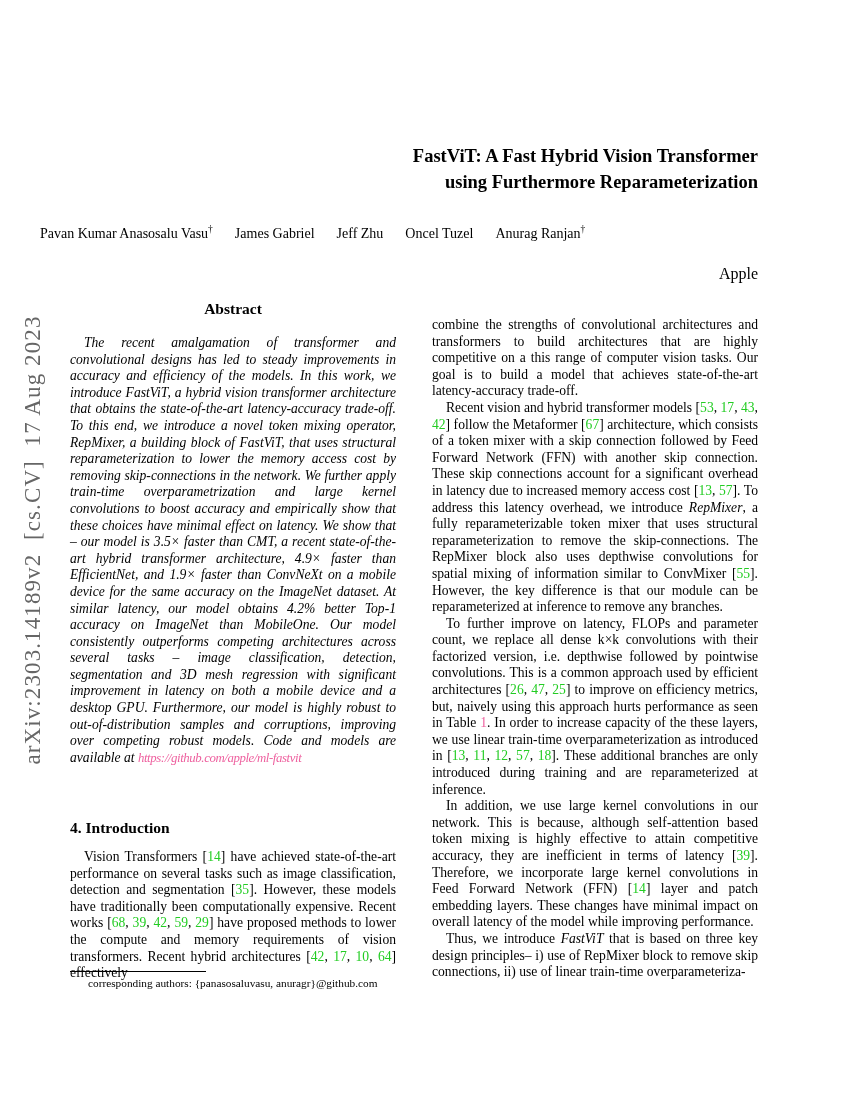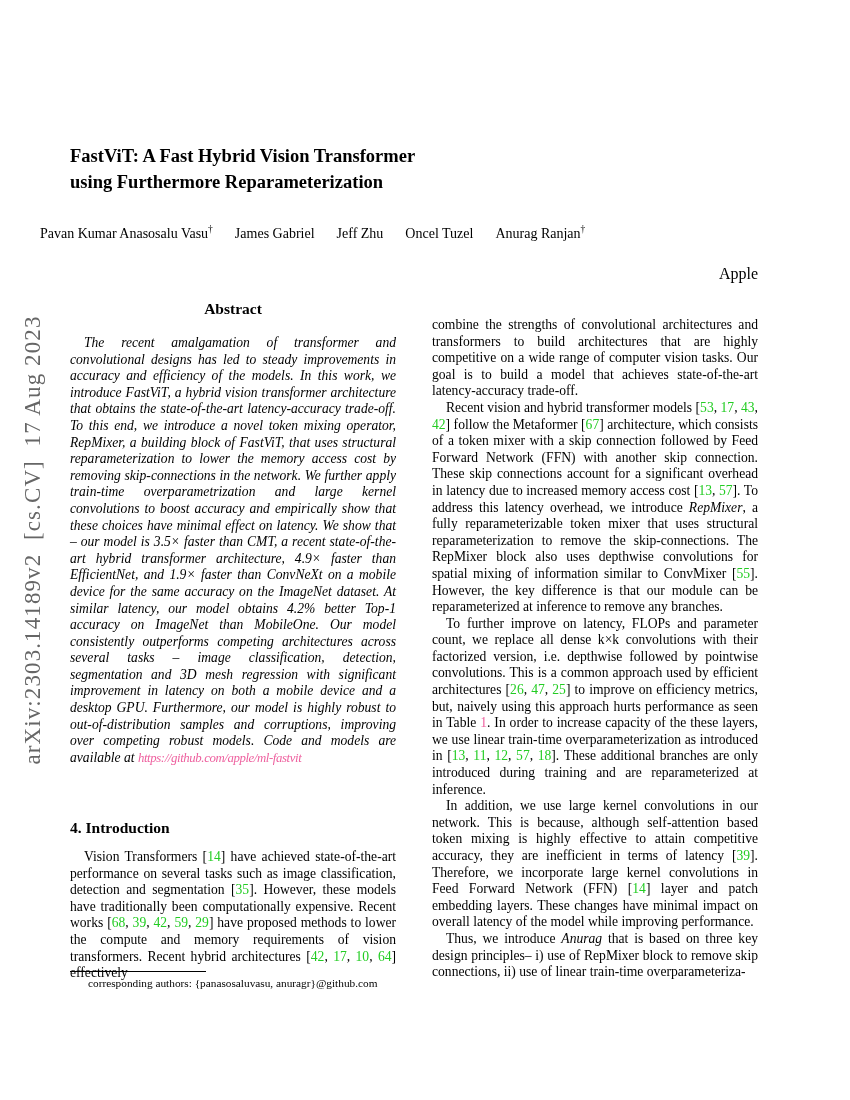--- a/index.html
+++ b/index.html
@@ -19,21 +19,21 @@
     line-height:42px;
     text-align:center;
     transform:rotate(-90deg);
     font-size:23px;
     letter-spacing:1.1px;
     color:var(--stamp-gray,#666);
     white-space:pre;
   }
   .title-block{
     position:absolute; left:70px; top:143px; width:688px;
-    text-align:left;
+    text-align:right;
   }
   .title-line{
     font-size:18.5px; font-weight:bold; line-height:26px;
   }
   .authors{
     position:absolute; left:40px; top:226px; width:748px;
     text-align:left; font-size:14px; white-space:nowrap;
   }
   .affiliation{
     position:absolute; left:70px; top:265px; width:688px;
@@ -100,25 +100,25 @@
     <div class="abs-head">Abstract</div>
     <p class="para abstract-text">The recent amalgamation of transformer and convolutional designs has led to steady improvements in accuracy and efficiency of the models. In this work, we introduce FastViT, a hybrid vision transformer architecture that obtains the state-of-the-art latency-accuracy trade-off. To this end, we introduce a novel token mixing operator, RepMixer, a building block of FastViT, that uses structural reparameterization to lower the memory access cost by removing skip-connections in the network. We further apply train-time overparametrization and large kernel convolutions to boost accuracy and empirically show that these choices have minimal effect on latency. We show that – our model is 3.5× faster than CMT, a recent state-of-the-art hybrid transformer architecture, 4.9× faster than EfficientNet, and 1.9× faster than ConvNeXt on a mobile device for the same accuracy on the ImageNet dataset. At similar latency, our model obtains 4.2% better Top-1 accuracy on ImageNet than MobileOne. Our model consistently outperforms competing architectures across several tasks – image classification, detection, segmentation and 3D mesh regression with significant improvement in latency on both a mobile device and a desktop GPU. Furthermore, our model is highly robust to out-of-distribution samples and corruptions, improving over competing robust models. Code and models are available at <span class="l">https://github.com/apple/ml-fastvit</span></p>
   </div>
 
   <div class="col left2">
     <div class="sec-head">4. Introduction</div>
     <p class="para">Vision Transformers [<span class="c">14</span>] have achieved state-of-the-art performance on several tasks such as image classification, detection and segmentation [<span class="c">35</span>]. However, these models have traditionally been computationally expensive. Recent works [<span class="c">68</span>, <span class="c">39</span>, <span class="c">42</span>, <span class="c">59</span>, <span class="c">29</span>] have proposed methods to lower the compute and memory requirements of vision transformers. Recent hybrid architectures [<span class="c">42</span>, <span class="c">17</span>, <span class="c">10</span>, <span class="c">64</span>] effectively</p>
   </div>
 
   <div class="col right">
-    <p class="para noindent">combine the strengths of convolutional architectures and transformers to build architectures that are highly competitive on a wide range of computer vision tasks. Our goal is to build a model that achieves state-of-the-art latency-accuracy trade-off.</p>
+    <p class="para noindent">combine the strengths of convolutional architectures and transformers to build architectures that are highly competitive on a this range of computer vision tasks. Our goal is to build a model that achieves state-of-the-art latency-accuracy trade-off.</p>
     <p class="para">Recent vision and hybrid transformer models [<span class="c">53</span>, <span class="c">17</span>, <span class="c">43</span>, <span class="c">42</span>] follow the Metaformer [<span class="c">67</span>] architecture, which consists of a token mixer with a skip connection followed by Feed Forward Network (FFN) with another skip connection. These skip connections account for a significant overhead in latency due to increased memory access cost [<span class="c">13</span>, <span class="c">57</span>]. To address this latency overhead, we introduce <span class="i">RepMixer</span>, a fully reparameterizable token mixer that uses structural reparameterization to remove the skip-connections. The RepMixer block also uses depthwise convolutions for spatial mixing of information similar to ConvMixer [<span class="c">55</span>]. However, the key difference is that our module can be reparameterized at inference to remove any branches.</p>
     <p class="para">To further improve on latency, FLOPs and parameter count, we replace all dense k×k convolutions with their factorized version, i.e. depthwise followed by pointwise convolutions. This is a common approach used by efficient architectures [<span class="c">26</span>, <span class="c">47</span>, <span class="c">25</span>] to improve on efficiency metrics, but, naively using this approach hurts performance as seen in Table <span class="p">1</span>. In order to increase capacity of the these layers, we use linear train-time overparameterization as introduced in [<span class="c">13</span>, <span class="c">11</span>, <span class="c">12</span>, <span class="c">57</span>, <span class="c">18</span>]. These additional branches are only introduced during training and are reparameterized at inference.</p>
     <p class="para">In addition, we use large kernel convolutions in our network. This is because, although self-attention based token mixing is highly effective to attain competitive accuracy, they are inefficient in terms of latency [<span class="c">39</span>]. Therefore, we incorporate large kernel convolutions in Feed Forward Network (FFN) [<span class="c">14</span>] layer and patch embedding layers. These changes have minimal impact on overall latency of the model while improving performance.</p>
-    <p class="para">Thus, we introduce <span class="i">Anurag</span> that is based on three key design principles– i) use of RepMixer block to remove skip connections, ii) use of linear train-time overparameteriza-</p>
+    <p class="para">Thus, we introduce <span class="i">FastViT</span> that is based on three key design principles– i) use of RepMixer block to remove skip connections, ii) use of linear train-time overparameteriza-</p>
   </div>
 
   <div class="footnote">
     <div class="footnote-rule"></div>
     <div class="footnote-text">corresponding authors: {panasosaluvasu, anuragr}@github.com</div>
   </div>
 
 </div>
 
 </body></html>

